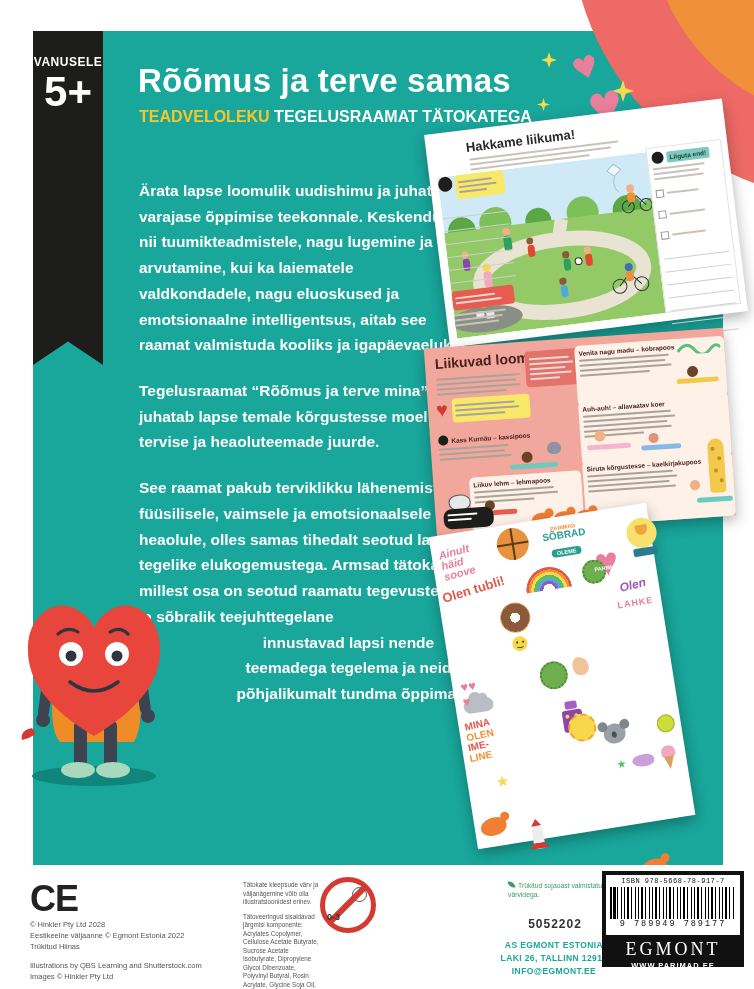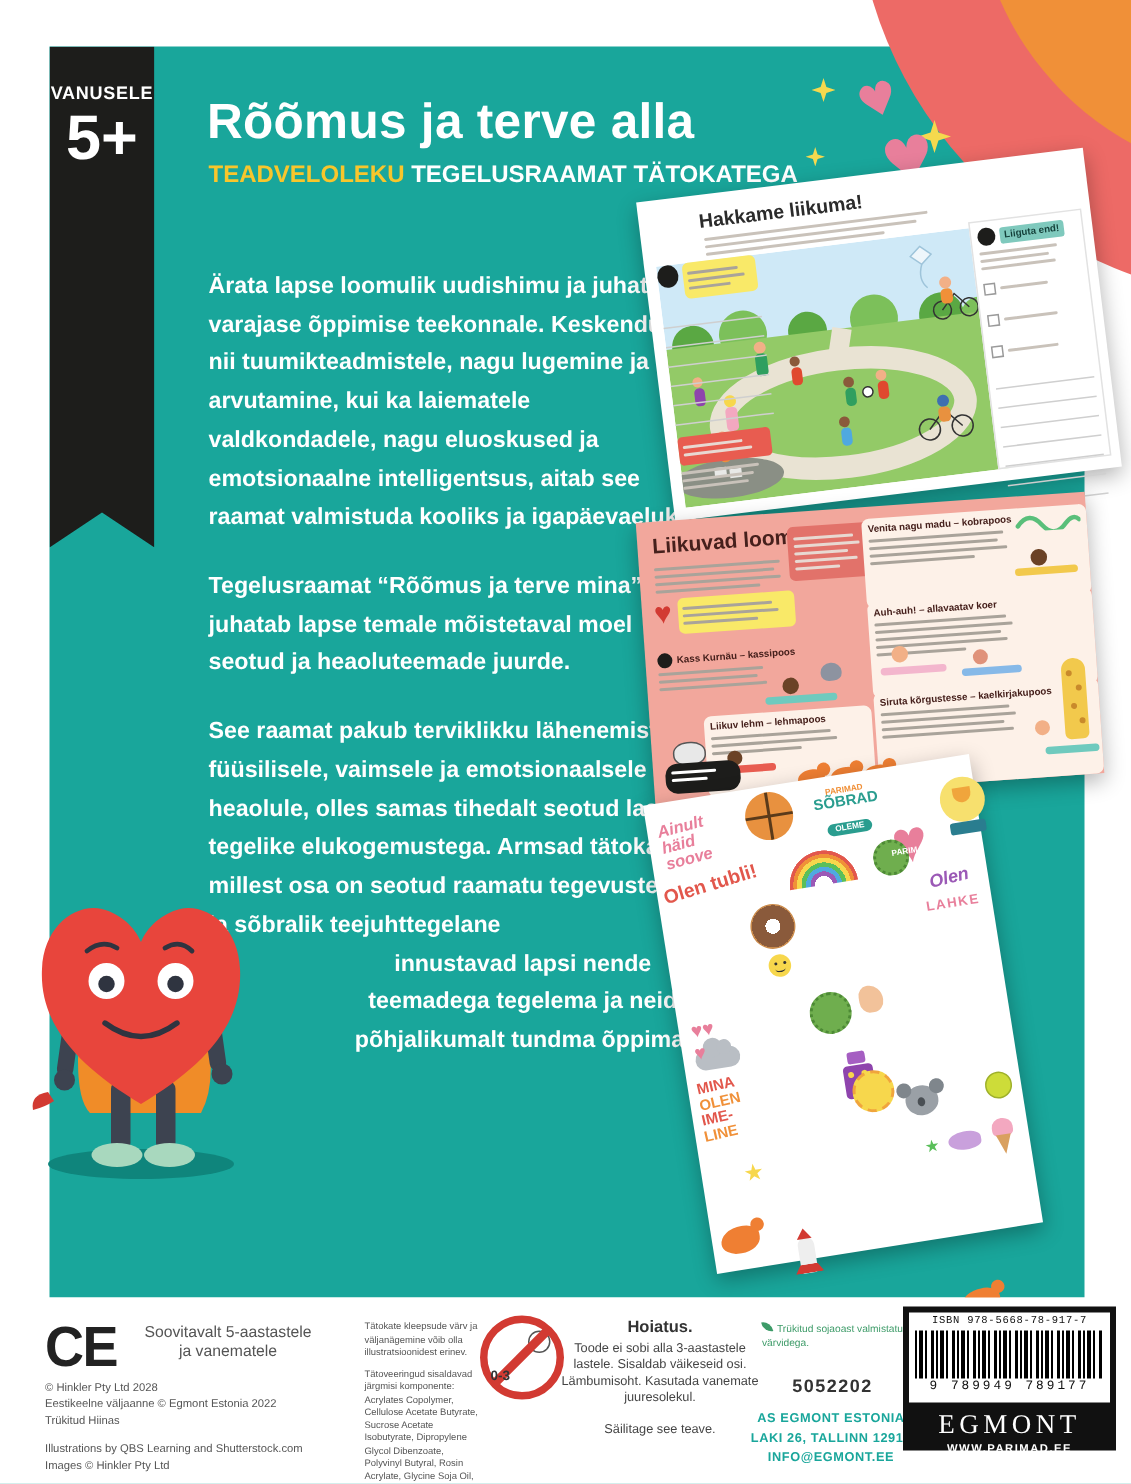--- a/index.html
+++ b/index.html
@@ -147,34 +147,34 @@
     <div class="vanusele">VANUSELE</div>
     <div class="age">5+</div>
   </div>
 </div>
 
 <svg class="corner-svg" viewBox="0 0 300 300">
   <circle cx="396" cy="-80" r="280" fill="#ed6a66"></circle>
   <circle cx="396" cy="-80" r="200" fill="#f09038"></circle>
 </svg>
 
-<div class="title">Rõõmus ja terve alla</div>
+<div class="title">Rõõmus ja terve samas</div>
 <div class="subtitle">
   <span class="hl">TEADVELOLEKU</span><span> TEGELUSRAAMAT TÄTOKATEGA</span>
 </div>
 
 <span class="sparkle" style="left:541px;top:52px;width:16px;height:16px;"></span>
 <span class="sparkle" style="left:612px;top:80px;width:22px;height:22px;"></span>
 <span class="sparkle" style="left:537px;top:98px;width:13px;height:13px;"></span>
 <span class="heart-glyph" style="left:572px;top:50px;font-size:30px;transform:rotate(-18deg);">♥</span>
 <span class="heart-glyph" style="left:588px;top:84px;font-size:40px;transform:rotate(-12deg);">♥</span>
 
 <div class="bodytext">
   <p>Ärata lapse loomulik uudishimu ja juhata ta varajase õppimise teekonnale. Keskendudes nii tuumikteadmistele, nagu lugemine ja arvutamine, kui ka laiematele valdkondadele, nagu eluoskused ja emotsionaalne intelligentsus, aitab see raamat valmistuda kooliks ja igapäevaeluks!</p>
-  <p>Tegelusraamat “Rõõmus ja terve mina” juhatab lapse temale mõistetaval moel seotud ja heaoluteemade juurde.</p>
+  <p>Tegelusraamat “Rõõmus ja terve mina” juhatab lapse temale kõrgustesse moel tervise ja heaoluteemade juurde.</p>
   <p>See raamat pakub terviklikku lähenemist füüsilisele, vaimsele ja emotsionaalsele heaolule, olles samas tihedalt seotud laste tegelike elukogemustega. Armsad tätokad, millest osa on seotud raamatu tegevustega, ja sõbralik teejuhttegelane</p>
   <p class="indent">innustavad lapsi nende teemadega tegelema ja neid põhjalikumalt tundma õppima.</p>
 </div>
 
 <div class="sheet sheet1">
   <div class="s1-title">Hakkame liikuma!</div>
   <div class="abs" style="left:42px;top:26px;width:150px;">
     <div class="ph light" style="width:150px;"></div>
       <div class="ph light" style="width:142px;"></div>
       <div class="ph light" style="width:120px;"></div>
@@ -465,49 +465,40 @@
     <circle cx="53" cy="76" r="5.5" fill="#2f3440"></circle>
   <circle cx="99" cy="74" r="12" fill="#fff"></circle>
     <circle cx="99" cy="76" r="5.5" fill="#2f3440"></circle>
   <path d="M40 54 q10 -8 20 -2" stroke="#2f3440" stroke-width="3.2" fill="none" stroke-linecap="round"></path>
   <path d="M92 52 q10 -6 18 2" stroke="#2f3440" stroke-width="3.2" fill="none" stroke-linecap="round"></path>
   <path d="M52 102 q24 18 48 0" stroke="#2f3440" stroke-width="3.6" fill="none" stroke-linecap="round"></path>
 </svg>
 
 <div class="footer">
   <div class="ce">CE</div>
-  <div class="age-note">
-    <div>Soovitavalt 5-aastastele</div>
-      <div>ja vanematele</div>
-  </div>
   <div class="small-legal">
     <div>© Hinkler Pty Ltd 2028</div>
     <div>Eestikeelne väljaanne  © Egmont Estonia 2022</div>
     <div>Trükitud Hiinas</div>
     <div style="height:8px;"></div>
     <div>Illustrations by QBS Learning and Shutterstock.com</div>
     <div>Images © Hinkler Pty Ltd</div>
     <div style="height:10px;"></div>
 
   </div>
   <div class="col2">
     <div>Tätokate kleepsude värv ja väljanägemine võib olla illustratsioonidest erinev.</div>
     <div style="height:6px;"></div>
     <div>Tätoveeringud sisaldavad järgmisi komponente: Acrylates Copolymer, Cellulose Acetate Butyrate, Sucrose Acetate Isobutyrate, Dipropylene Glycol Dibenzoate, Polyvinyl Butyral, Rosin Acrylate, Glycine Soja Oil, Paraffinum Liquidum. May Contain: Yellow 5 Lake (CI 19140), Red 7 (CI 15850), Blue 1 Lake (CI 42090), Black 2 (CI 77266), Titanium dioxide (CI 77891)</div>
   </div>
   <div class="restrict">
     <span class="face"></span>
     <span class="bar"></span>
     <span class="lbl">0-3</span>
   </div>
-  <div class="warnblock">
-    <h3>Hoiatus.</h3>
-    <p>Toode ei sobi alla 3-aastastele lastele. Sisaldab väikeseid osi. Lämbumisoht. Kasutada vanemate juuresolekul.</p>
-    <p class="keep">Säilitage see teave.</p>
-  </div>
   <div class="soy">
     <span class="leaf"></span><span>Trükitud sojaoast valmistatud värvidega.</span>
   </div>
   <div class="ordercode">5052202</div>
   <div class="address">
     <div>AS EGMONT ESTONIA</div>
     <div>LAKI 26, TALLINN 12915</div>
     <div>INFO@EGMONT.EE</div>
   </div>
   <div class="barcode">

